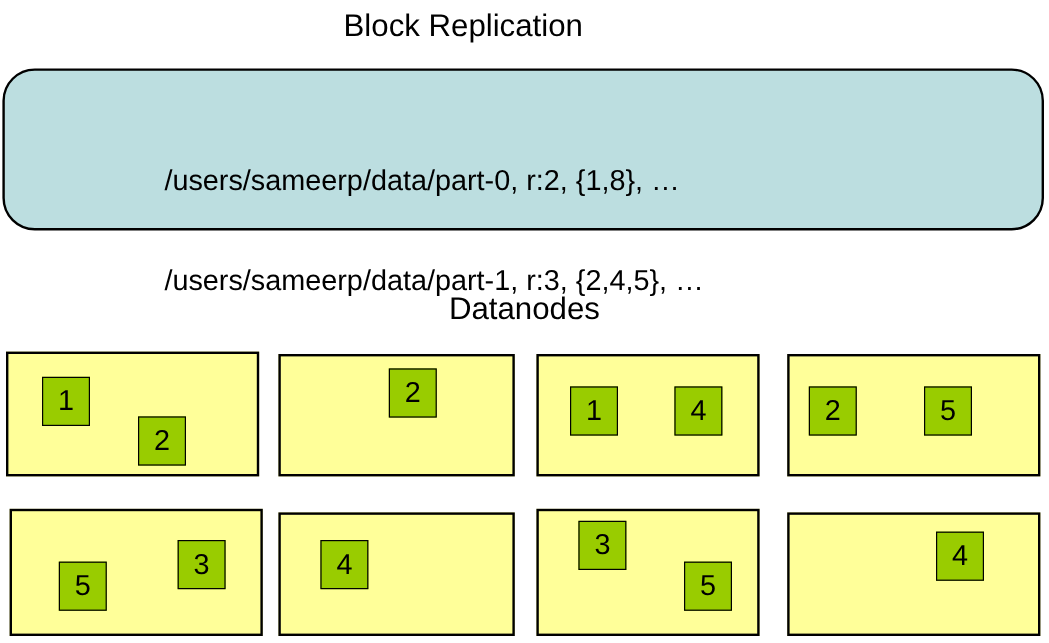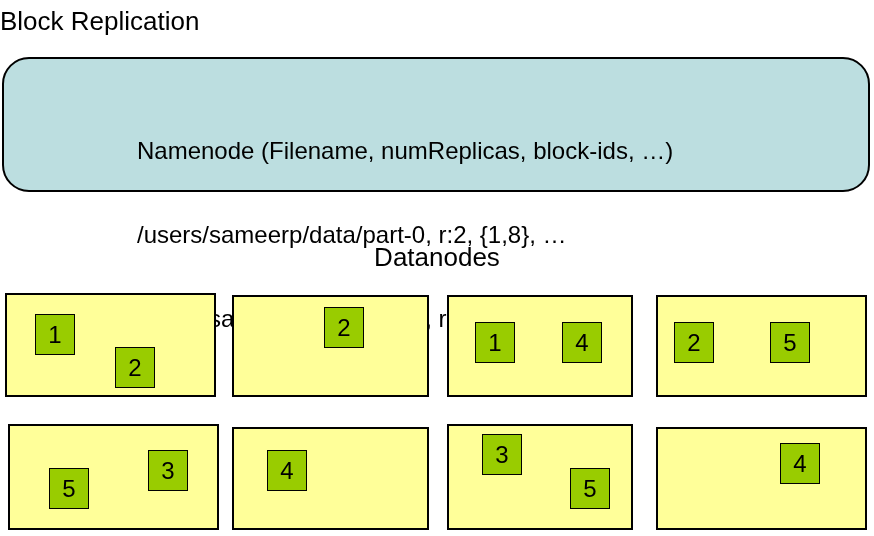--- a/index.html
+++ b/index.html
@@ -10,20 +10,21 @@
     background: #ffffff;
     font-family: "Liberation Sans", sans-serif;
     color: #000000;
     overflow: hidden;
   }
   .diagram-title {
     position: absolute;
     top: 6px;
     left: 0;
     width: 772px;
+    text-align: center;
     font-size: 26px;
     line-height: 30px;
   }
   .namenode-box {
     position: absolute;
     left: 2px;
     top: 57px;
     width: 868px;
     height: 135px;
     background: #BCDEE0;
@@ -77,21 +78,20 @@
 </style>
 </head>
 <body>
 
 <div id="stage">
 
   <div class="diagram-title">Block Replication</div>
 
   <div class="namenode-box">
     <div class="namenode-text">
-      <div>Namenode (Filename, numReplicas, block-ids, …)</div>
       <div>/users/sameerp/data/part-0, r:2, {1,8}, …</div>
       <div>/users/sameerp/data/part-1, r:3, {2,4,5}, …</div>
     </div>
   </div>
 
   <div class="datanodes-label">Datanodes</div>
 
   <div class="datanode dn1">
       <div class="block" style="left: 28px; top: 19px;">1</div>
       <div class="block" style="left: 108px; top: 52px;">2</div>

